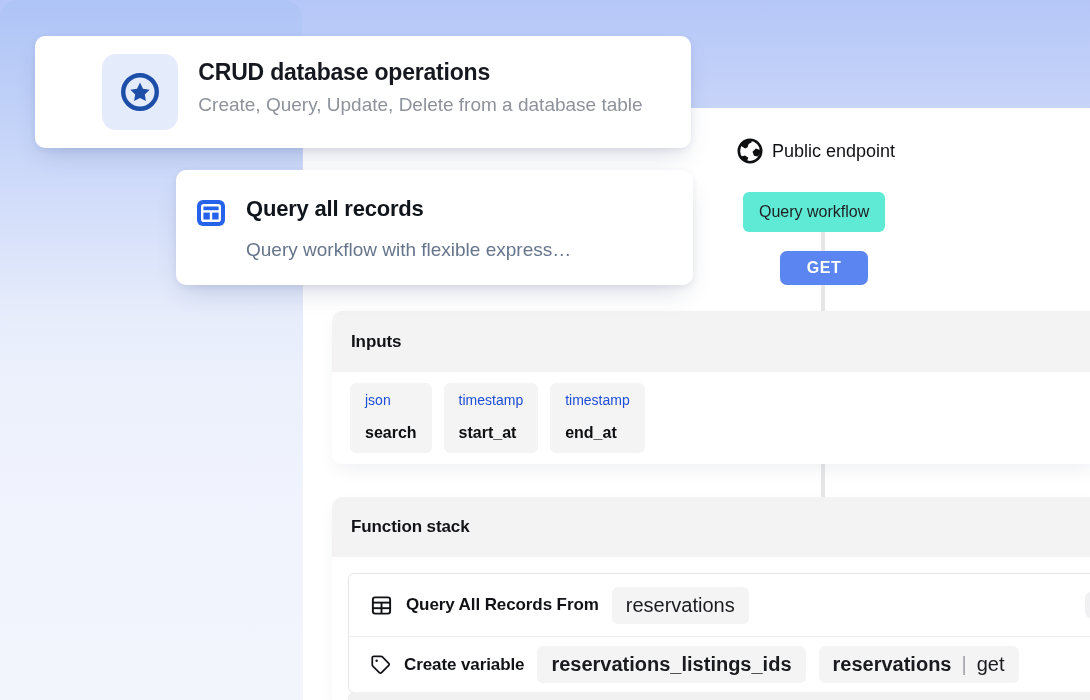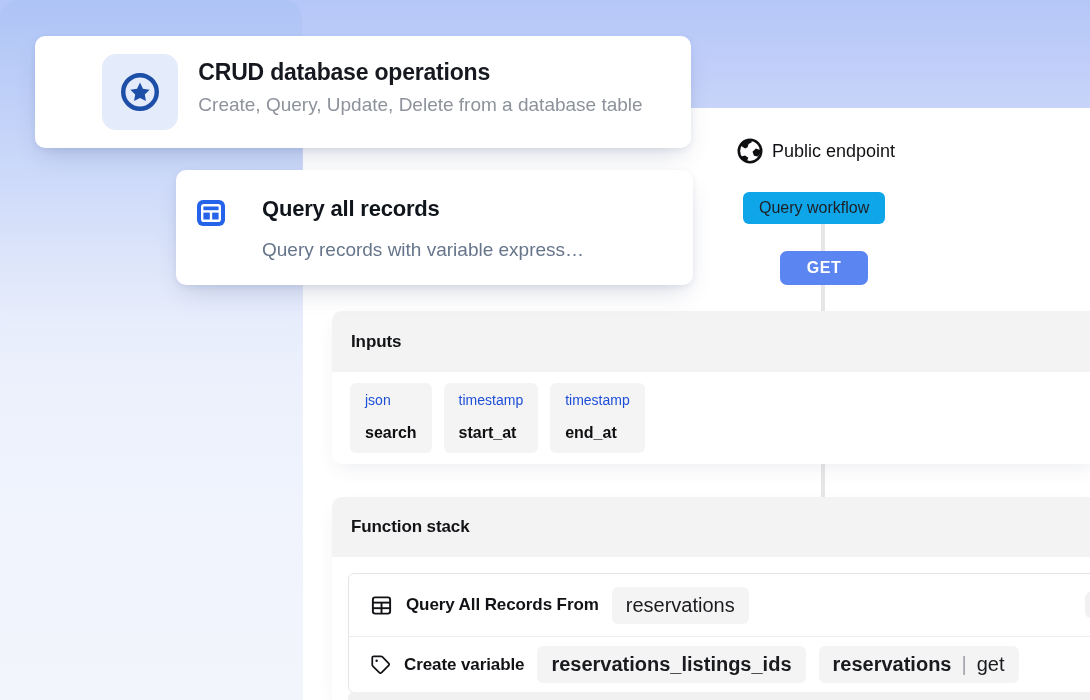--- a/index.html
+++ b/index.html
@@ -35,30 +35,30 @@
   .crud-icon-wrap{
     width:76px; height:76px; background:#e4ecfc; border-radius:14px;
     display:flex; align-items:center; justify-content:center; flex:0 0 auto;
   }
   .crud-text{ margin-left:20px; padding-top:5px; }
   .crud-title{ font-size:23px; font-weight:700; color:#15181e; letter-spacing:-0.2px; }
   .crud-sub{ font-size:19px; color:#8d929b; margin-top:8px; }
 
   .card-query{ left:176px; top:170px; width:517px; height:115px; padding:26px 0 0 20px; }
   .query-icon-wrap{ width:30px; height:30px; flex:0 0 auto; margin-top:2px; }
-  .query-text{ margin-left:36px; }
+  .query-text{ margin-left:20px; }
   .query-title{ font-size:22px; font-weight:700; color:#10141b; letter-spacing:-0.2px; }
   .query-sub{ font-size:19px; color:#66758b; margin-top:17px; }
 
   
   .endpoint-head{ position:absolute; left:737px; top:138px; display:flex; align-items:center; gap:9px; z-index:2;justify-content:center; }
   .endpoint-label{ font-size:18px; font-weight:500; color:#101114; }
   .workflow-badge{
-    position:absolute; left:743px; top:192px; height:32px; z-index:2;
-    background:#0ea5e9; border-radius:6px; padding:0 16px;
+    position:absolute; left:743px; top:192px; height:40px; z-index:2;
+    background:#5eead4; border-radius:6px; padding:0 16px;
     display:flex; align-items:center; font-size:16px; color:#1e1f22;
   }
   .get-btn{
     position:absolute; left:780px; top:251px; width:88px; height:34px; z-index:2;
     background:#5b86f1; border:none; border-radius:7px; cursor:pointer;
     color:#fff; font-size:16px; font-weight:700; letter-spacing:.6px;
     display:flex; align-items:center; justify-content:center;
     font-family:"Liberation Sans", sans-serif;
   }
 
@@ -137,21 +137,21 @@
   <div class="query-icon-wrap icon-flex">
     <svg width="30" height="30" viewBox="0 0 30 30">
       <rect x="1" y="2" width="28" height="26" rx="6" fill="#2563eb"></rect>
       <rect x="6.2" y="7.2" width="17.6" height="15.6" rx="1.6" fill="none" stroke="#ffffff" stroke-width="2.4"></rect>
       <line x1="6.2" y1="13.4" x2="23.8" y2="13.4" stroke="#ffffff" stroke-width="2.4"></line>
       <line x1="15" y1="13.4" x2="15" y2="22.8" stroke="#ffffff" stroke-width="2.4"></line>
     </svg>
   </div>
   <div class="query-text">
     <div class="query-title">Query all records</div>
-    <div class="query-sub">Query records with variable express…</div>
+    <div class="query-sub">Query workflow with flexible express…</div>
   </div>
 </div>
 
 <div class="endpoint-head">
   <span class="icon-flex">
     <svg width="26" height="26" viewBox="0 0 26 26">
       <circle cx="13" cy="13" r="11.2" fill="none" stroke="#0e0f11" stroke-width="2.6"></circle>
       <path d="M13 2.2c-4 0-7.6 2.2-9.5 5.4l4.6 2.9 2.5-1.2 1-3.4 3.2-1.6-0.4-1.9c-0.5-0.1-0.9-0.2-1.4-0.2z" fill="#0e0f11"></path>
       <path d="M23.8 12.2l-4.9-1.7-3.4 3.3 1.5 3.9 3.7 0.8c1.8-1.7 2.9-3.8 3.1-6.3z" fill="#0e0f11"></path>
       <path d="M8 17.5l-4.8 1.2c1.3 2.5 3.6 4.4 6.3 5.3l1.8-4.2z" fill="#0e0f11"></path>

